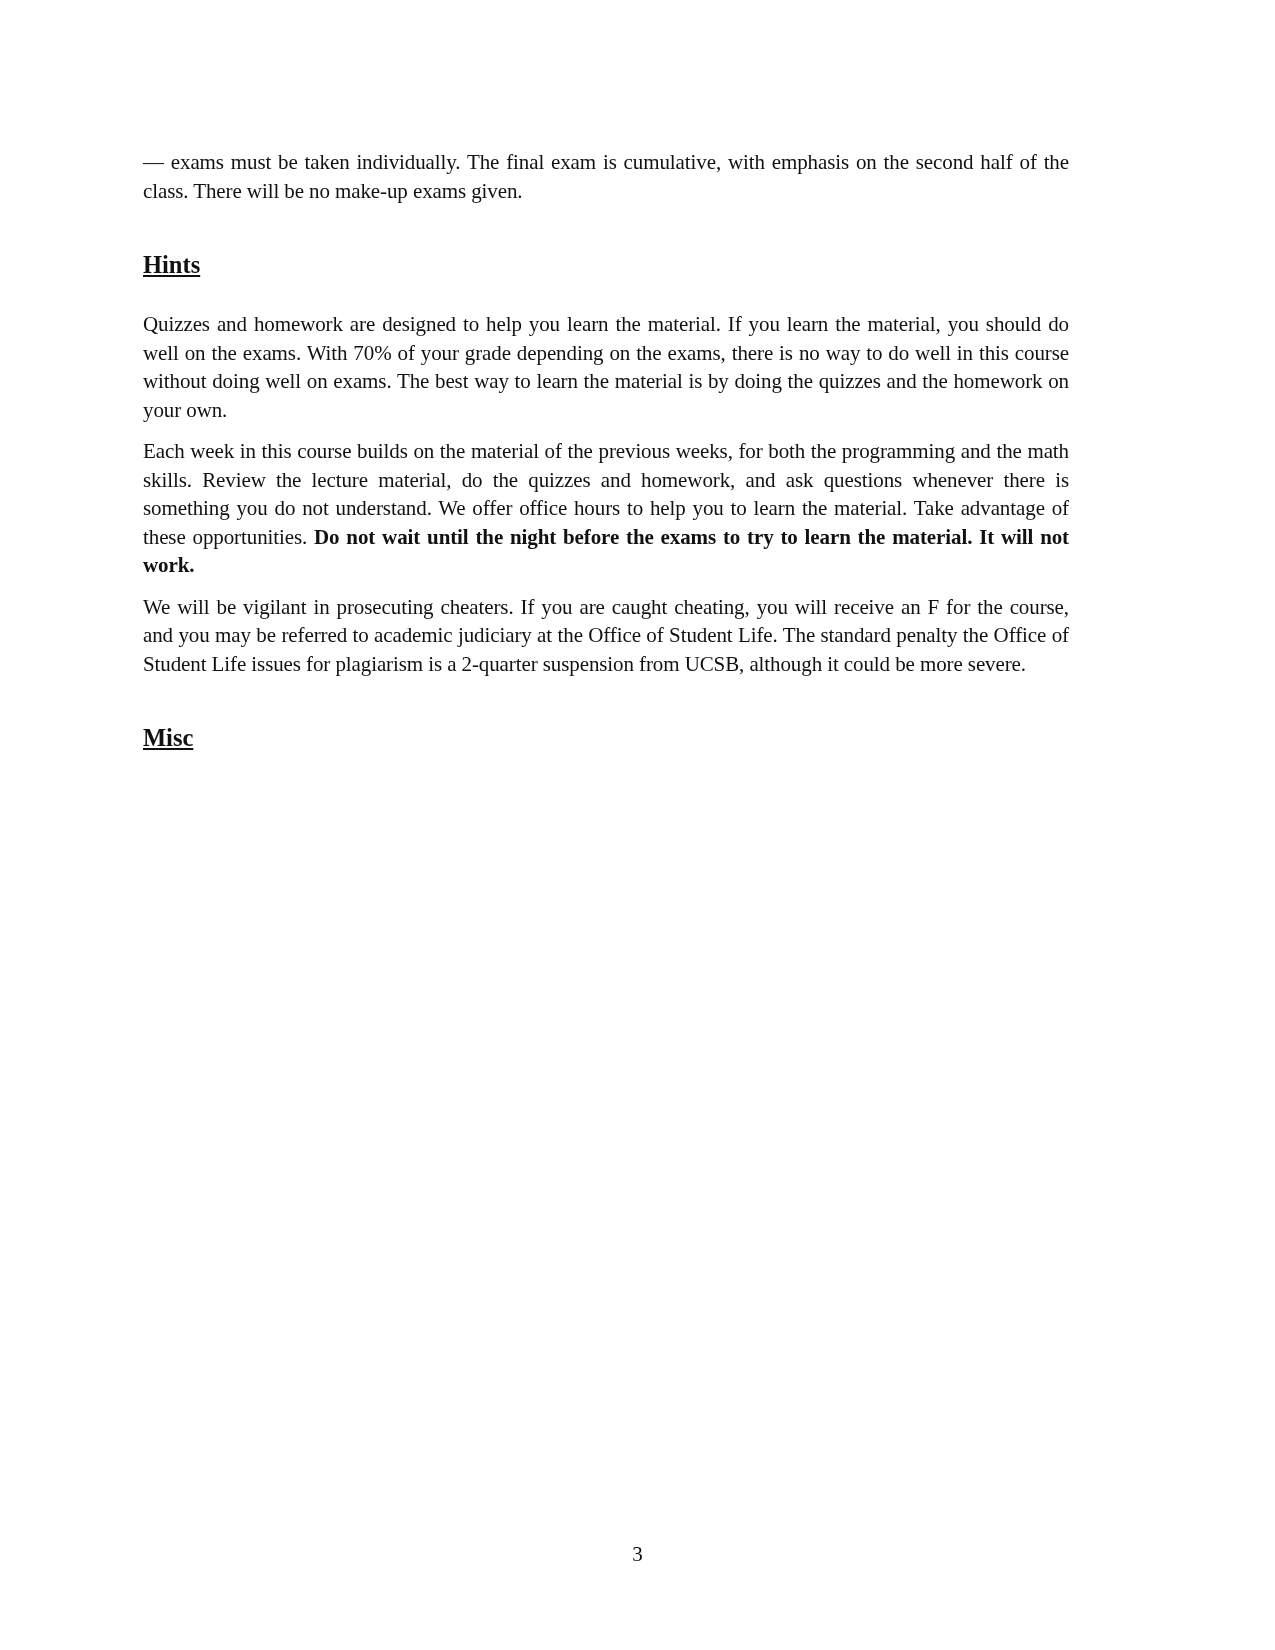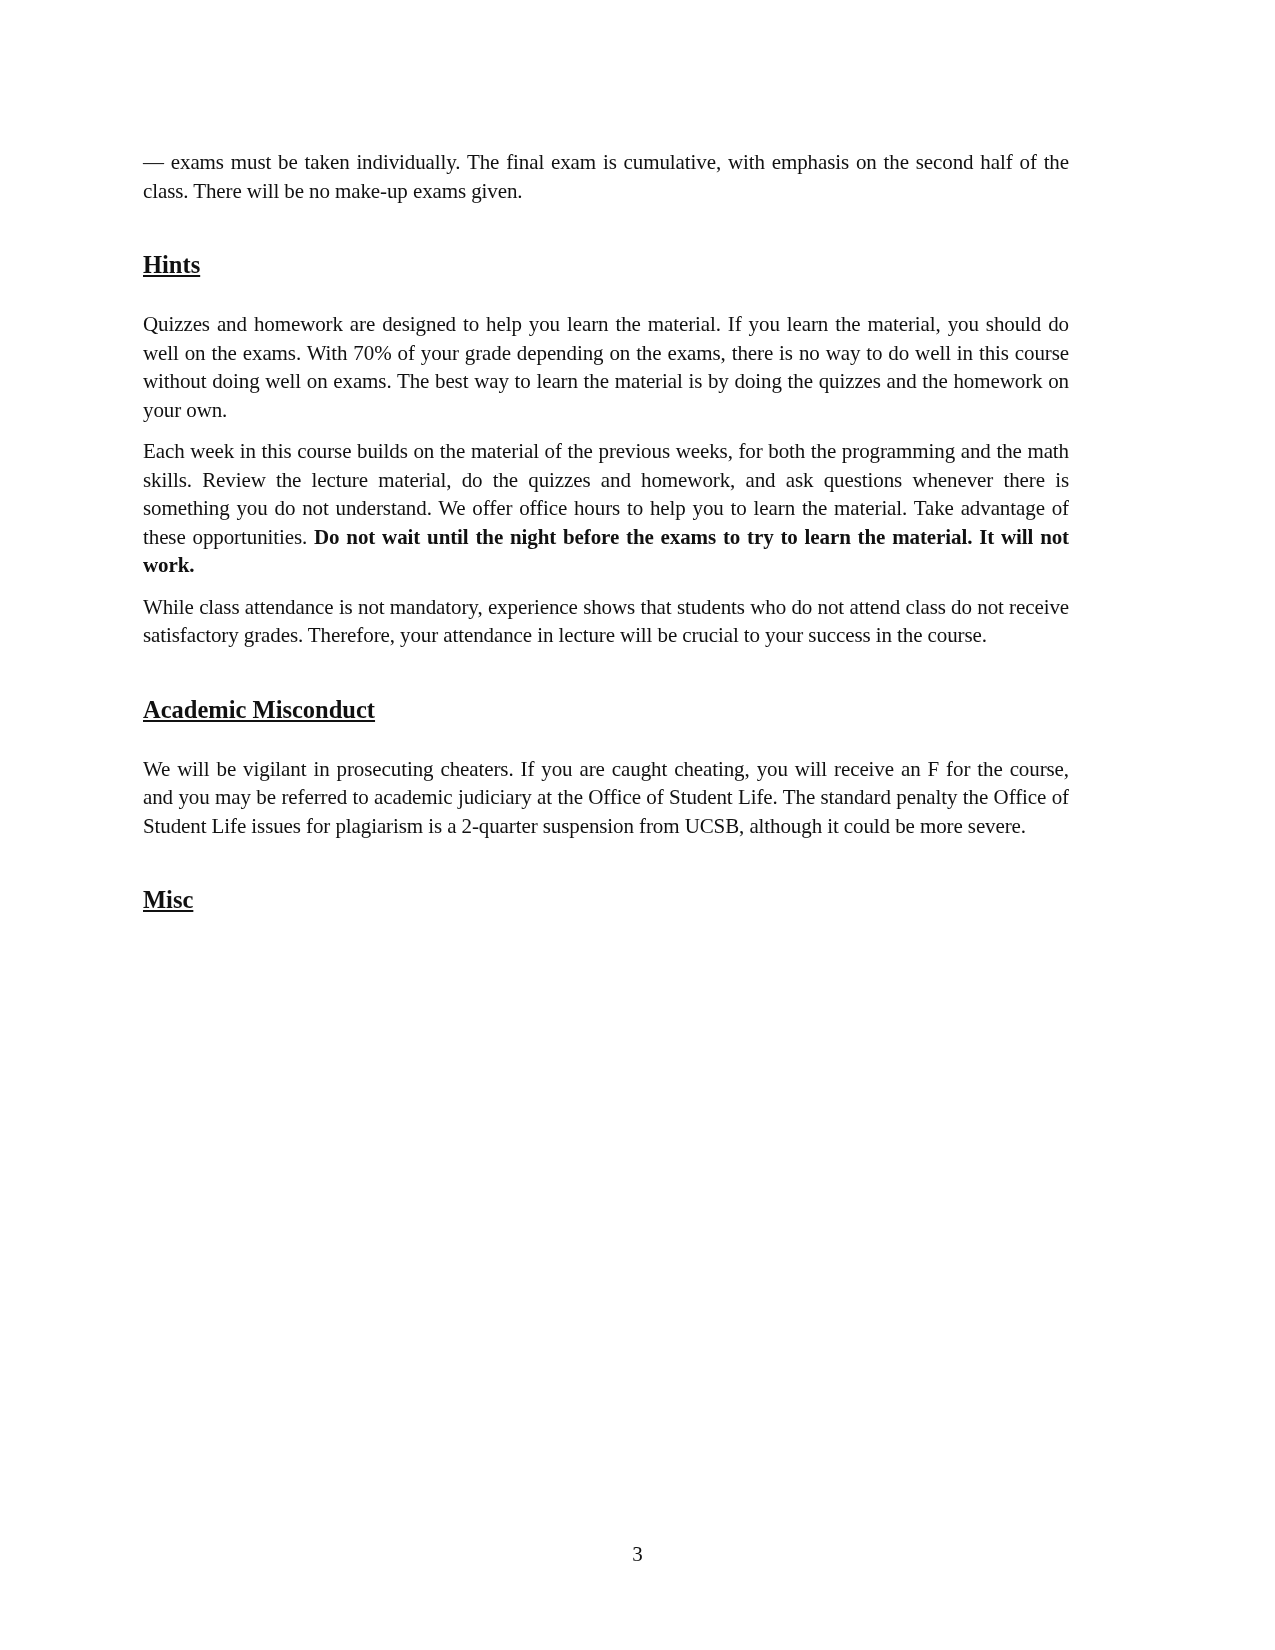--- a/index.html
+++ b/index.html
@@ -53,23 +53,21 @@
 <div class="page">
 
   <p class="body-text">— exams must be taken individually. The final exam is cumulative, with emphasis on the second half of the class. There will be no make-up exams given.</p>
 
   <h2 class="section-heading">Hints</h2>
 
   <p class="body-text">Quizzes and homework are designed to help you learn the material. If you learn the material, you should do well on the exams. With 70% of your grade depending on the exams, there is no way to do well in this course without doing well on exams. The best way to learn the material is by doing the quizzes and the homework on your own.</p>
 
   <p class="body-text"><span>Each week in this course builds on the material of the previous weeks, for both the programming and the math skills. Review the lecture material, do the quizzes and homework, and ask questions whenever there is something you do not understand. We offer office hours to help you to learn the material. Take advantage of these opportunities. </span><strong class="bold">Do not wait until the night before the exams to try to learn the material. It will not work.</strong></p>
 
-  <p class="body-text">While class attendance is not mandatory, experience shows that students who do not attend class do not receive satisfactory grades. Therefore, your attendance in lecture will be crucial to your success in the course.</p>
 
-  <h2 class="section-heading">Academic Misconduct</h2>
 
   <p class="body-text">We will be vigilant in prosecuting cheaters. If you are caught cheating, you will receive an F for the course, and you may be referred to academic judiciary at the Office of Student Life. The standard penalty the Office of Student Life issues for plagiarism is a 2-quarter suspension from UCSB, although it could be more severe.</p>
 
   <h2 class="section-heading">Misc</h2>
 
 
   <div class="page-number">3</div>
 
 </div>
 

